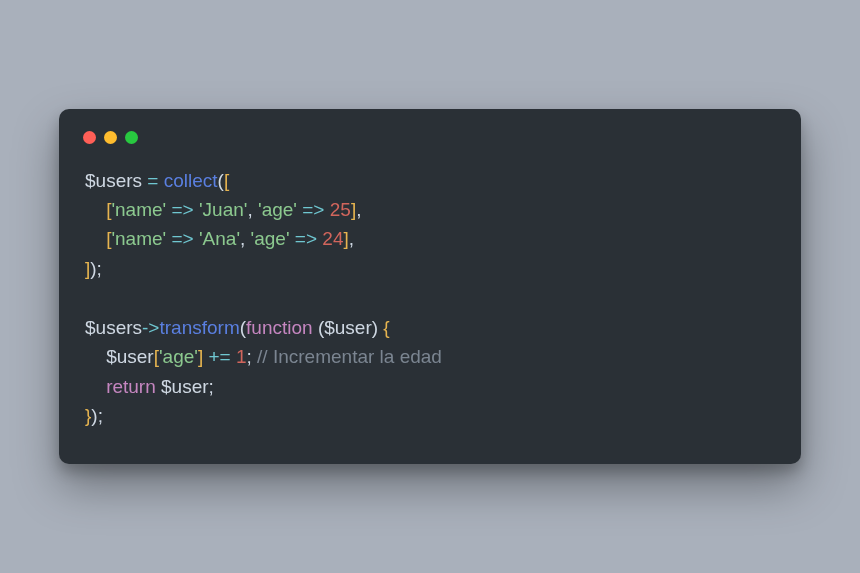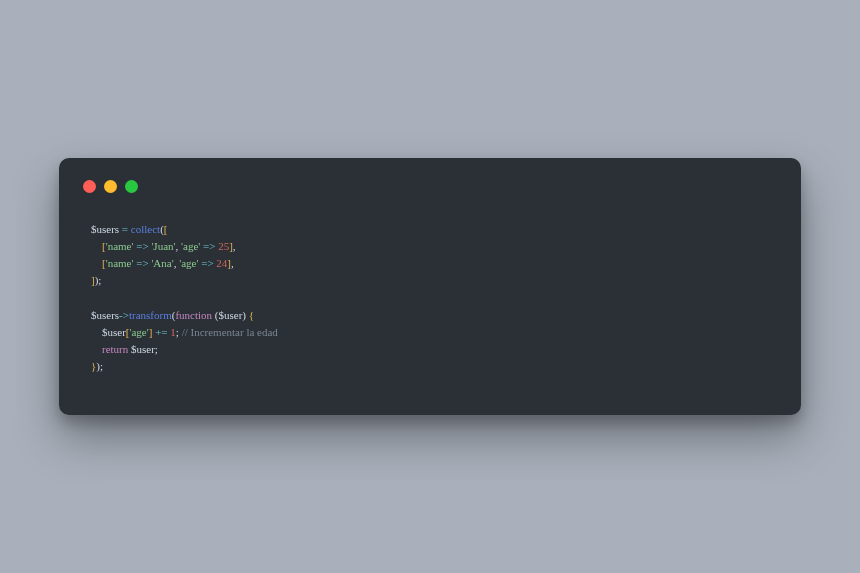--- a/index.html
+++ b/index.html
@@ -32,25 +32,25 @@
   .dot {
     width: 13px;
     height: 13px;
     border-radius: 50%;
   }
   .dot.red    { background: #ff5f57; }
   .dot.yellow { background: #febc2e; }
   .dot.green  { background: #28c840; }
 
   pre.code {
-    margin: 10px;
-    font-size: 11px;
+    margin: 4px;
+    font-size: 19px;
     line-height: 1.55;
     white-space: pre;
-    font-family: Liberation Serif, serif;
+    font-family: Liberation Sans, sans-serif;
   }
   
   .tok-default { color: #cfd8e3; }
   .tok-var     { color: #cfd8e3; }
   .tok-op      { color: #6fc7d1; }
   .tok-func    { color: #5a7fe0; }
   .tok-punct   { color: #cfd8e3; }
   .tok-bracket { color: #e6b450; }
   .tok-string  { color: #8cc98f; }
   .tok-number  { color: #d1655c; }

